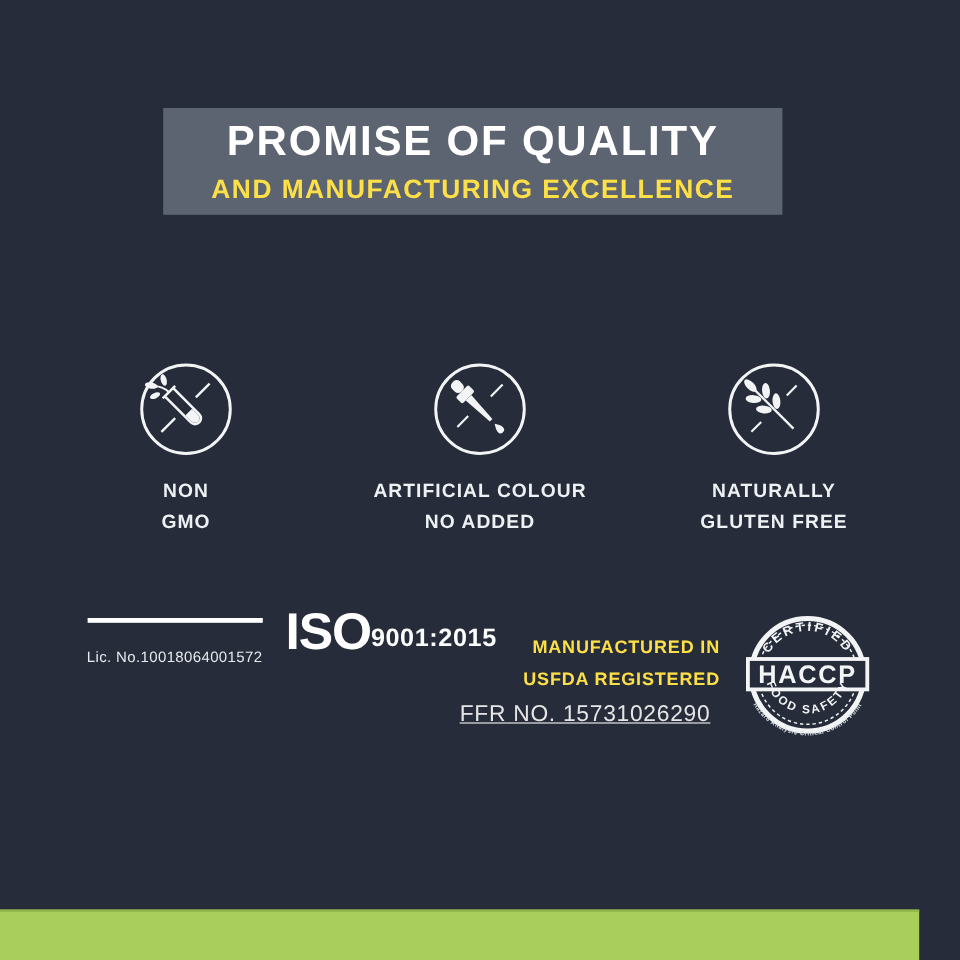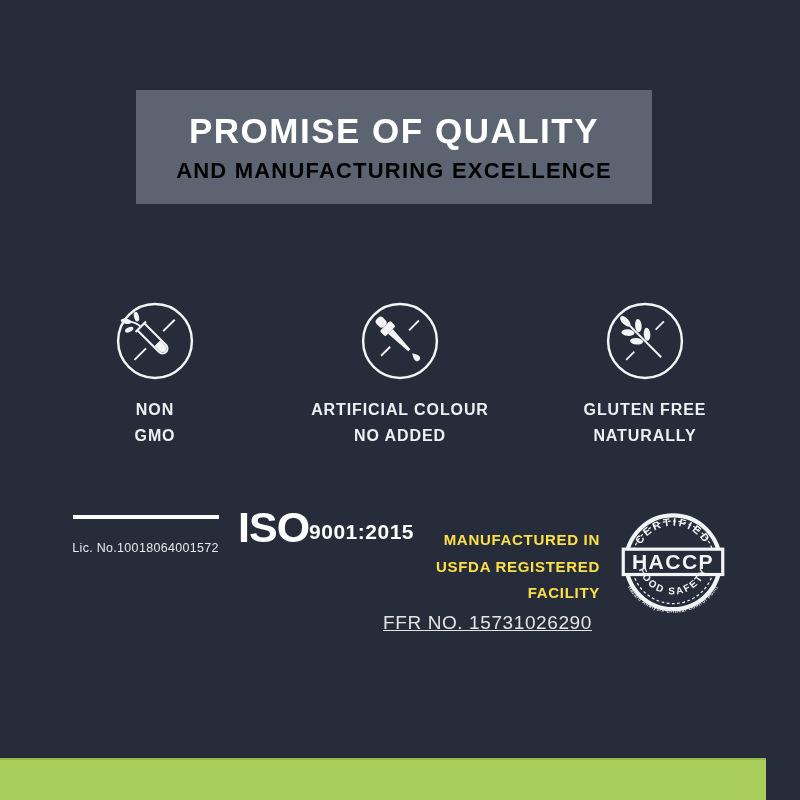--- a/index.html
+++ b/index.html
@@ -4,26 +4,26 @@
 <style>
   html,body{margin:0;padding:0;}
   body{
     width:800px;height:800px;position:relative;overflow:hidden;
     background:#262c39;
     font-family:"Liberation Sans",sans-serif;
     -webkit-font-smoothing:antialiased;
   }
   
   .banner{
-    position:absolute;left:136px;top:90px;width:516px;height:114px;
+    position:absolute;left:136px;top:90px;width:516px;height:89px;
     background:#5d6471;
     display:flex;flex-direction:column;justify-content:center;align-items:center;gap:7px;
   }
   .banner-title{font-size:35px;font-weight:bold;color:#ffffff;letter-spacing:1.5px;white-space:nowrap;}
-  .banner-subtitle{font-size:22px;font-weight:bold;color:#000000;letter-spacing:1.2px;white-space:nowrap;}
+  .banner-subtitle{font-size:22px;font-weight:bold;color:#fde047;letter-spacing:1.2px;white-space:nowrap;}
 
   
   .feature{position:absolute;top:300px;width:230px;display:flex;flex-direction:column;align-items:center;}
   .feature.f1{left:40px;}
   .feature.f2{left:285px;}
   .feature.f3{left:530px;}
   .feature-icon{width:82px;height:82px;}
   .feature-label{
     margin-top:15px;text-align:center;color:#eef1f4;
     font-size:16px;font-weight:600;letter-spacing:.9px;line-height:1.6;white-space:nowrap;
@@ -110,22 +110,22 @@
     <g transform="rotate(-45 50 50)" fill="#f2f4f6">
       <line x1="50" y1="16" x2="50" y2="78" stroke="#f2f4f6" stroke-width="2.4"></line>
       <ellipse cx="50" cy="16" rx="4" ry="8"></ellipse>
       <ellipse cx="42.5" cy="28" rx="4" ry="8" transform="rotate(-40 42.5 28)"></ellipse>
       <ellipse cx="57.5" cy="31" rx="4" ry="8" transform="rotate(40 57.5 31)"></ellipse>
       <ellipse cx="42.5" cy="43" rx="4" ry="8" transform="rotate(-40 42.5 43)"></ellipse>
       <ellipse cx="57.5" cy="46" rx="4" ry="8" transform="rotate(40 57.5 46)"></ellipse>
     </g>
   </svg>
   <div class="feature-label">
+    <div>NATURALLY</div>
     <div>GLUTEN FREE</div>
-    <div>NATURALLY</div>
   </div>
 </div>
 
 <div class="cert cert-fssai">
   <div class="fssai-underline"></div>
   <div class="fssai-license">Lic. No.10018064001572</div>
 </div>
 
 <div class="cert cert-iso">
   <svg class="iso-cap" width="88" height="23" viewBox="0 0 100 26">
@@ -142,21 +142,20 @@
     <path d="M50,3 Q71,9 77,25" fill="none" stroke="#f2f4f6" stroke-width="1.7"></path>
     <line x1="50" y1="3" x2="50" y2="25" stroke="#f2f4f6" stroke-width="1.7"></line>
     <path d="M13,18 Q50,8 87,18" fill="none" stroke="#f2f4f6" stroke-width="1.7"></path>
   </svg>
   <div class="iso-standard">9001:2015</div>
 </div>
 
 <div class="cert cert-usfda">
   <div class="usfda-bold">MANUFACTURED IN</div>
   <div class="usfda-bold">USFDA REGISTERED</div>
-  <div class="usfda-bold">FACILITY</div>
   <div class="usfda-ffr">FFR NO. 15731026290</div>
 </div>
 
 <div class="cert cert-haccp">
   <svg width="122" height="126" viewBox="0 0 130 134">
     <circle cx="65" cy="62" r="50" fill="none" stroke="#f2f4f6" stroke-width="4.5"></circle>
     <circle cx="65" cy="62" r="44" fill="none" stroke="#f2f4f6" stroke-width="1.3" stroke-dasharray="3 2.6"></circle>
     <path id="haccp-arc-top" d="M26,62 A39,39 0 0 1 104,62" fill="none"></path>
     <text font-size="11.5" font-weight="bold" letter-spacing="2.6" fill="#f2f4f6">
       <textPath href="#haccp-arc-top" startOffset="50%" text-anchor="middle">CERTIFIED</textPath>

